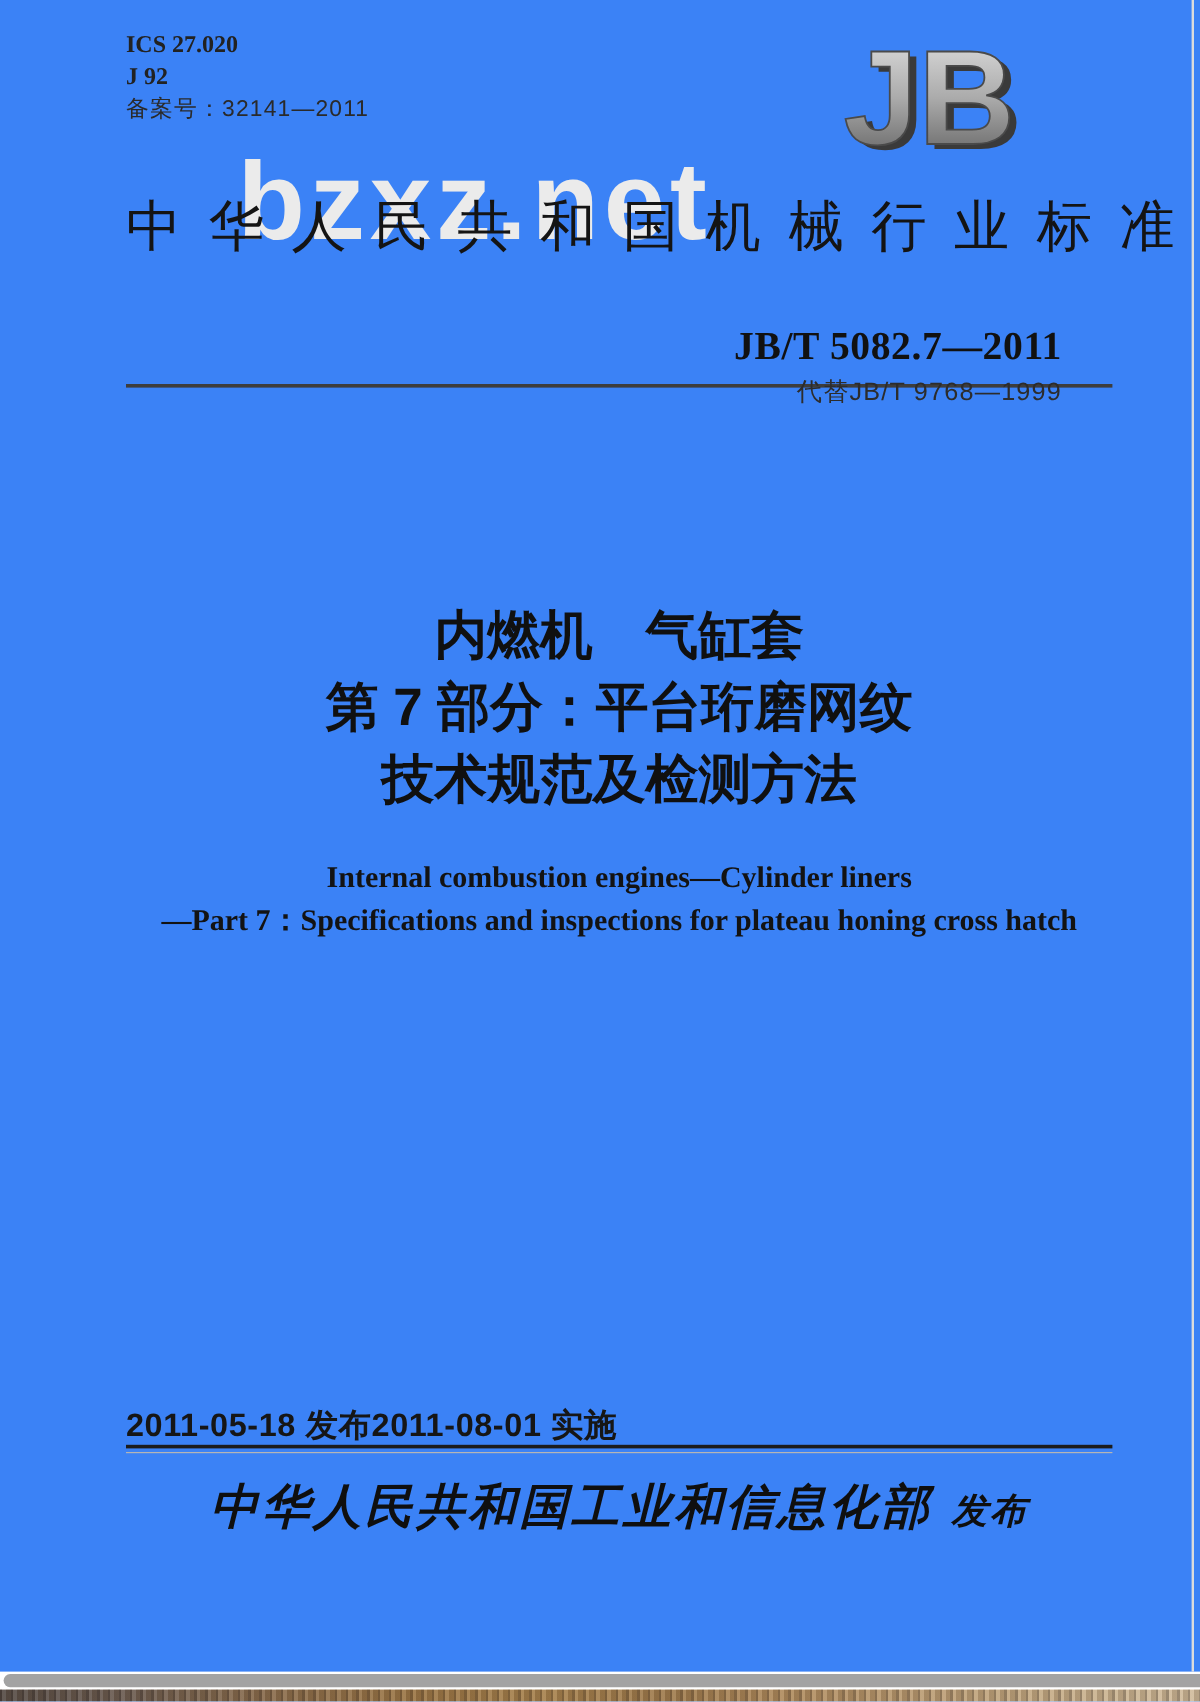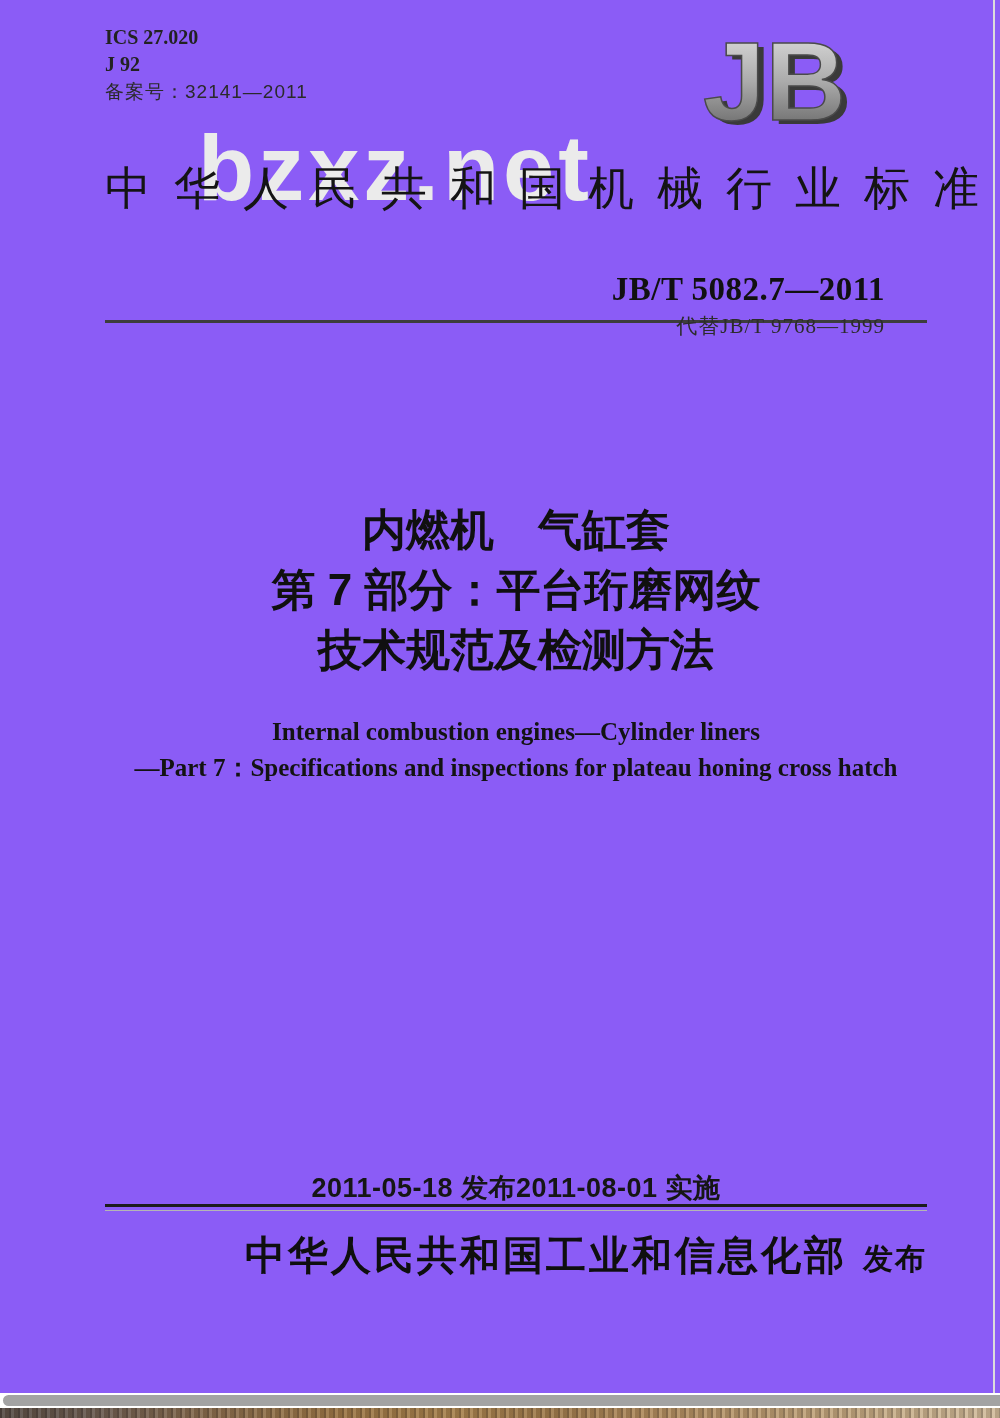--- a/index.html
+++ b/index.html
@@ -8,21 +8,21 @@
     position: relative;
     background: #ffffff;
     font-family: "Liberation Sans", sans-serif;
     color: #1a1a1a;
     overflow: hidden;
   }
   .page {
     position: absolute;
     left: 0; top: 0;
     width: 1000px; height: 1393px;
-    background: #8b5cf6;
+    background: #3b82f6;
   }
   .page-edge {
     position: absolute;
     left: 993px; top: 0;
     width: 2px; height: 1393px;
     background: #dcdcdc;
   }
   
   .meta-block {
     position: absolute;
@@ -79,21 +79,21 @@
   .std-number {
     font-family: "Liberation Serif", serif;
     font-weight: bold;
     font-size: 33px;
     color: #111;
     letter-spacing: 0.5px;
     margin-top: 35px;
   }
   .std-replaces {
     margin-top: 4px;
-    font-family: Liberation Serif, serif;
+    font-family: Liberation Sans, sans-serif;
     font-size: 21px;
     color: #2c2c2c;
     letter-spacing: 1px;
   }
   .rule-top {
     position: absolute;
     left: 105px; top: 320px;
     width: 822px; height: 3px;
     background: #3d3d3d;
   }
@@ -119,21 +119,21 @@
     font-size: 25px;
     line-height: 36px;
     color: #131313;
   }
   
   .dates-row {
     position: absolute;
     left: 105px; top: 1170px;
     width: 822px;
     display: flex;
-    justify-content: center;
+    justify-content: flex-start;
     font-size: 27px;
     font-weight: bold;
     color: #161616;
     letter-spacing: 0.5px;
   }
   .rule-bottom {
     position: absolute;
     left: 105px; top: 1204px;
     width: 822px; height: 3px;
     background: #1c1c1c;
@@ -142,23 +142,24 @@
     position: absolute;
     left: 105px; top: 1210px;
     width: 822px; height: 1px;
     background: #b5b5b5;
   }
   
   .publisher-row {
     position: absolute;
     left: 105px; top: 1228px;
     width: 822px;
-    text-align: right;
+    text-align: center;
     white-space: nowrap;
     color: #0f0f0f;
+    font-style: italic;
   }
   .publisher-name {
     font-size: 40px;
     font-weight: bold;
     letter-spacing: 3px;
   }
   .publisher-suffix {
     font-size: 30px;
     font-weight: bold;
     margin-left: 16px;

